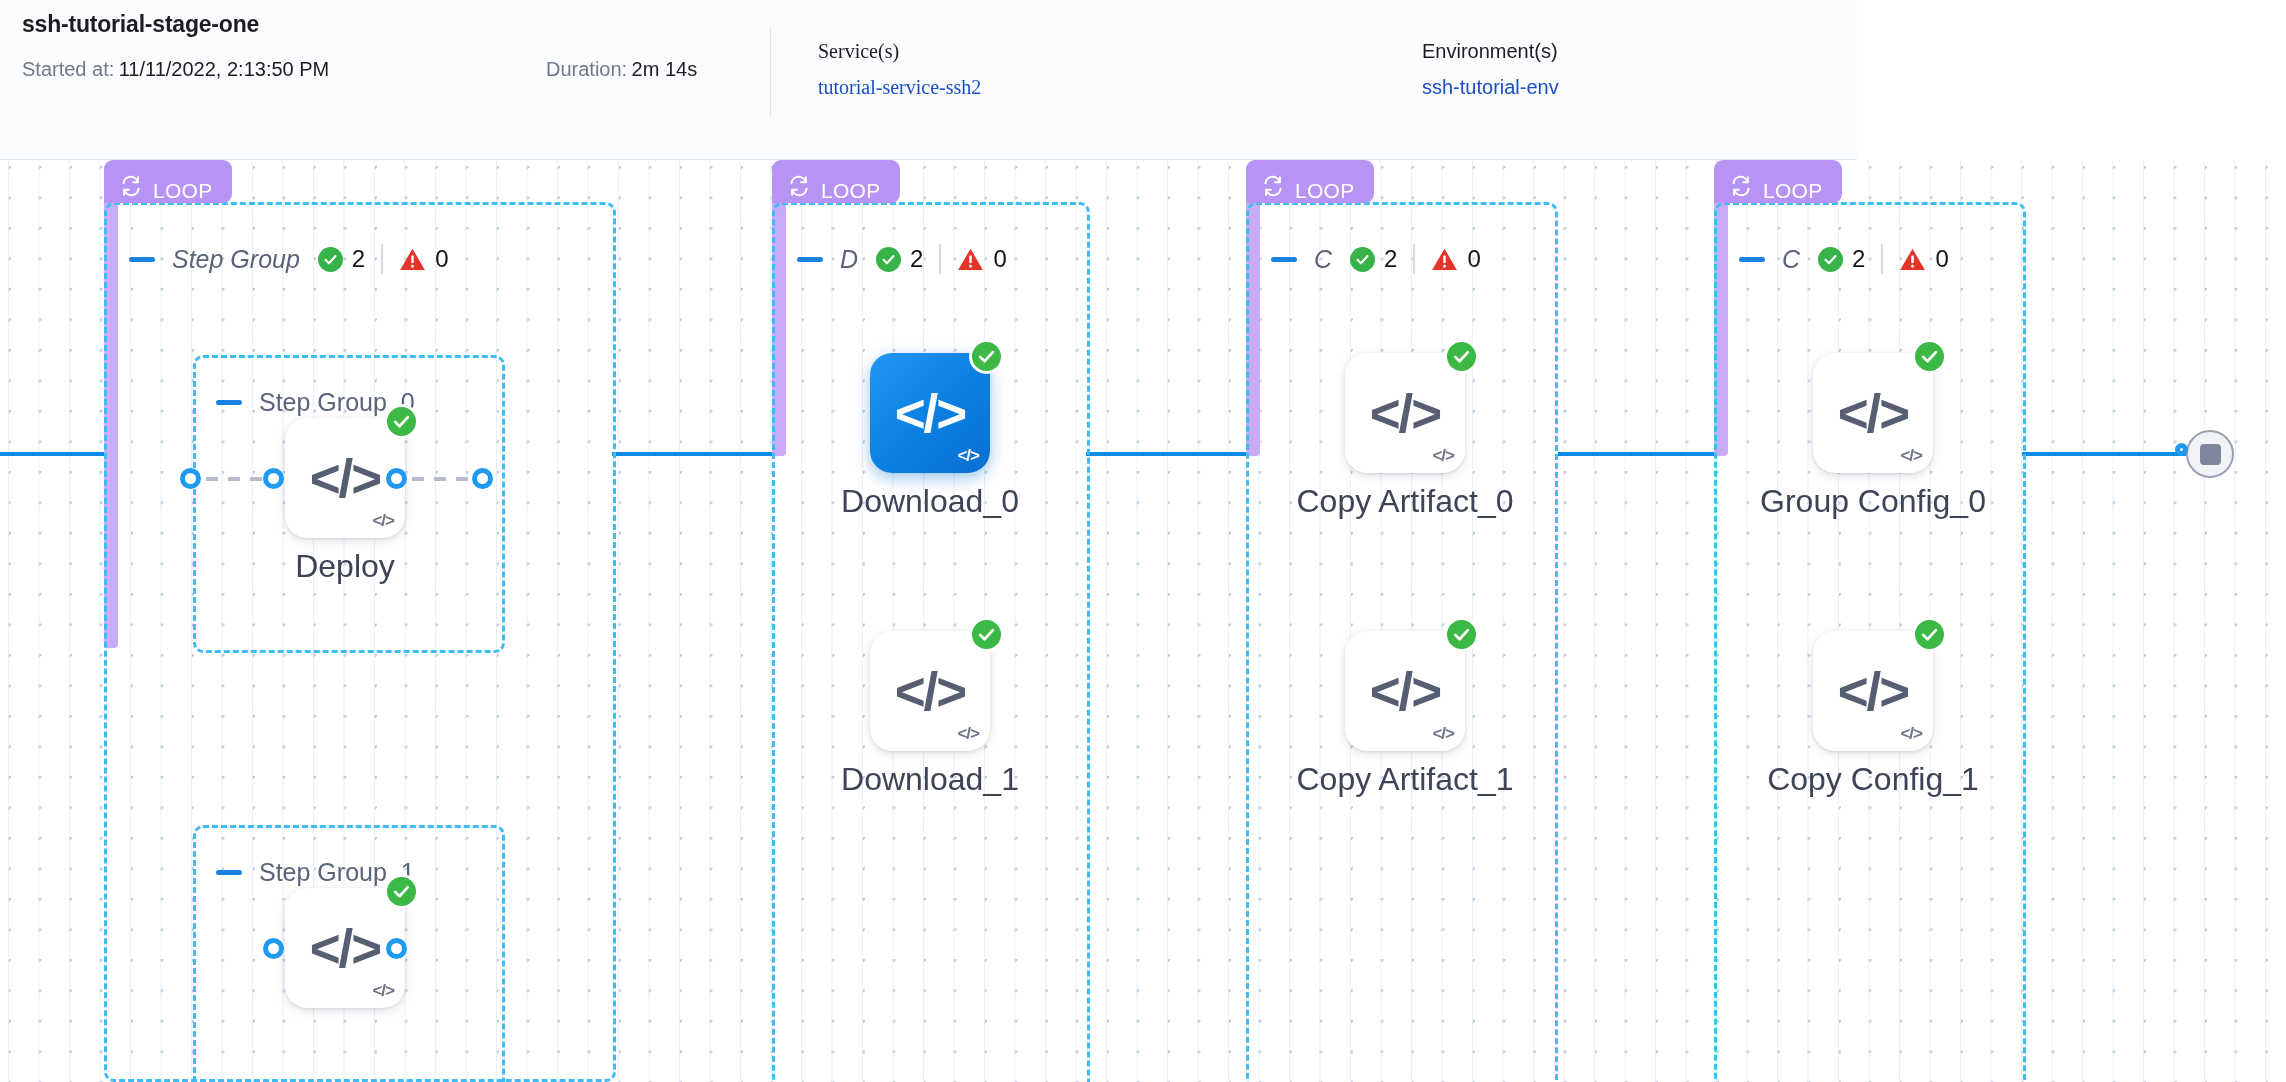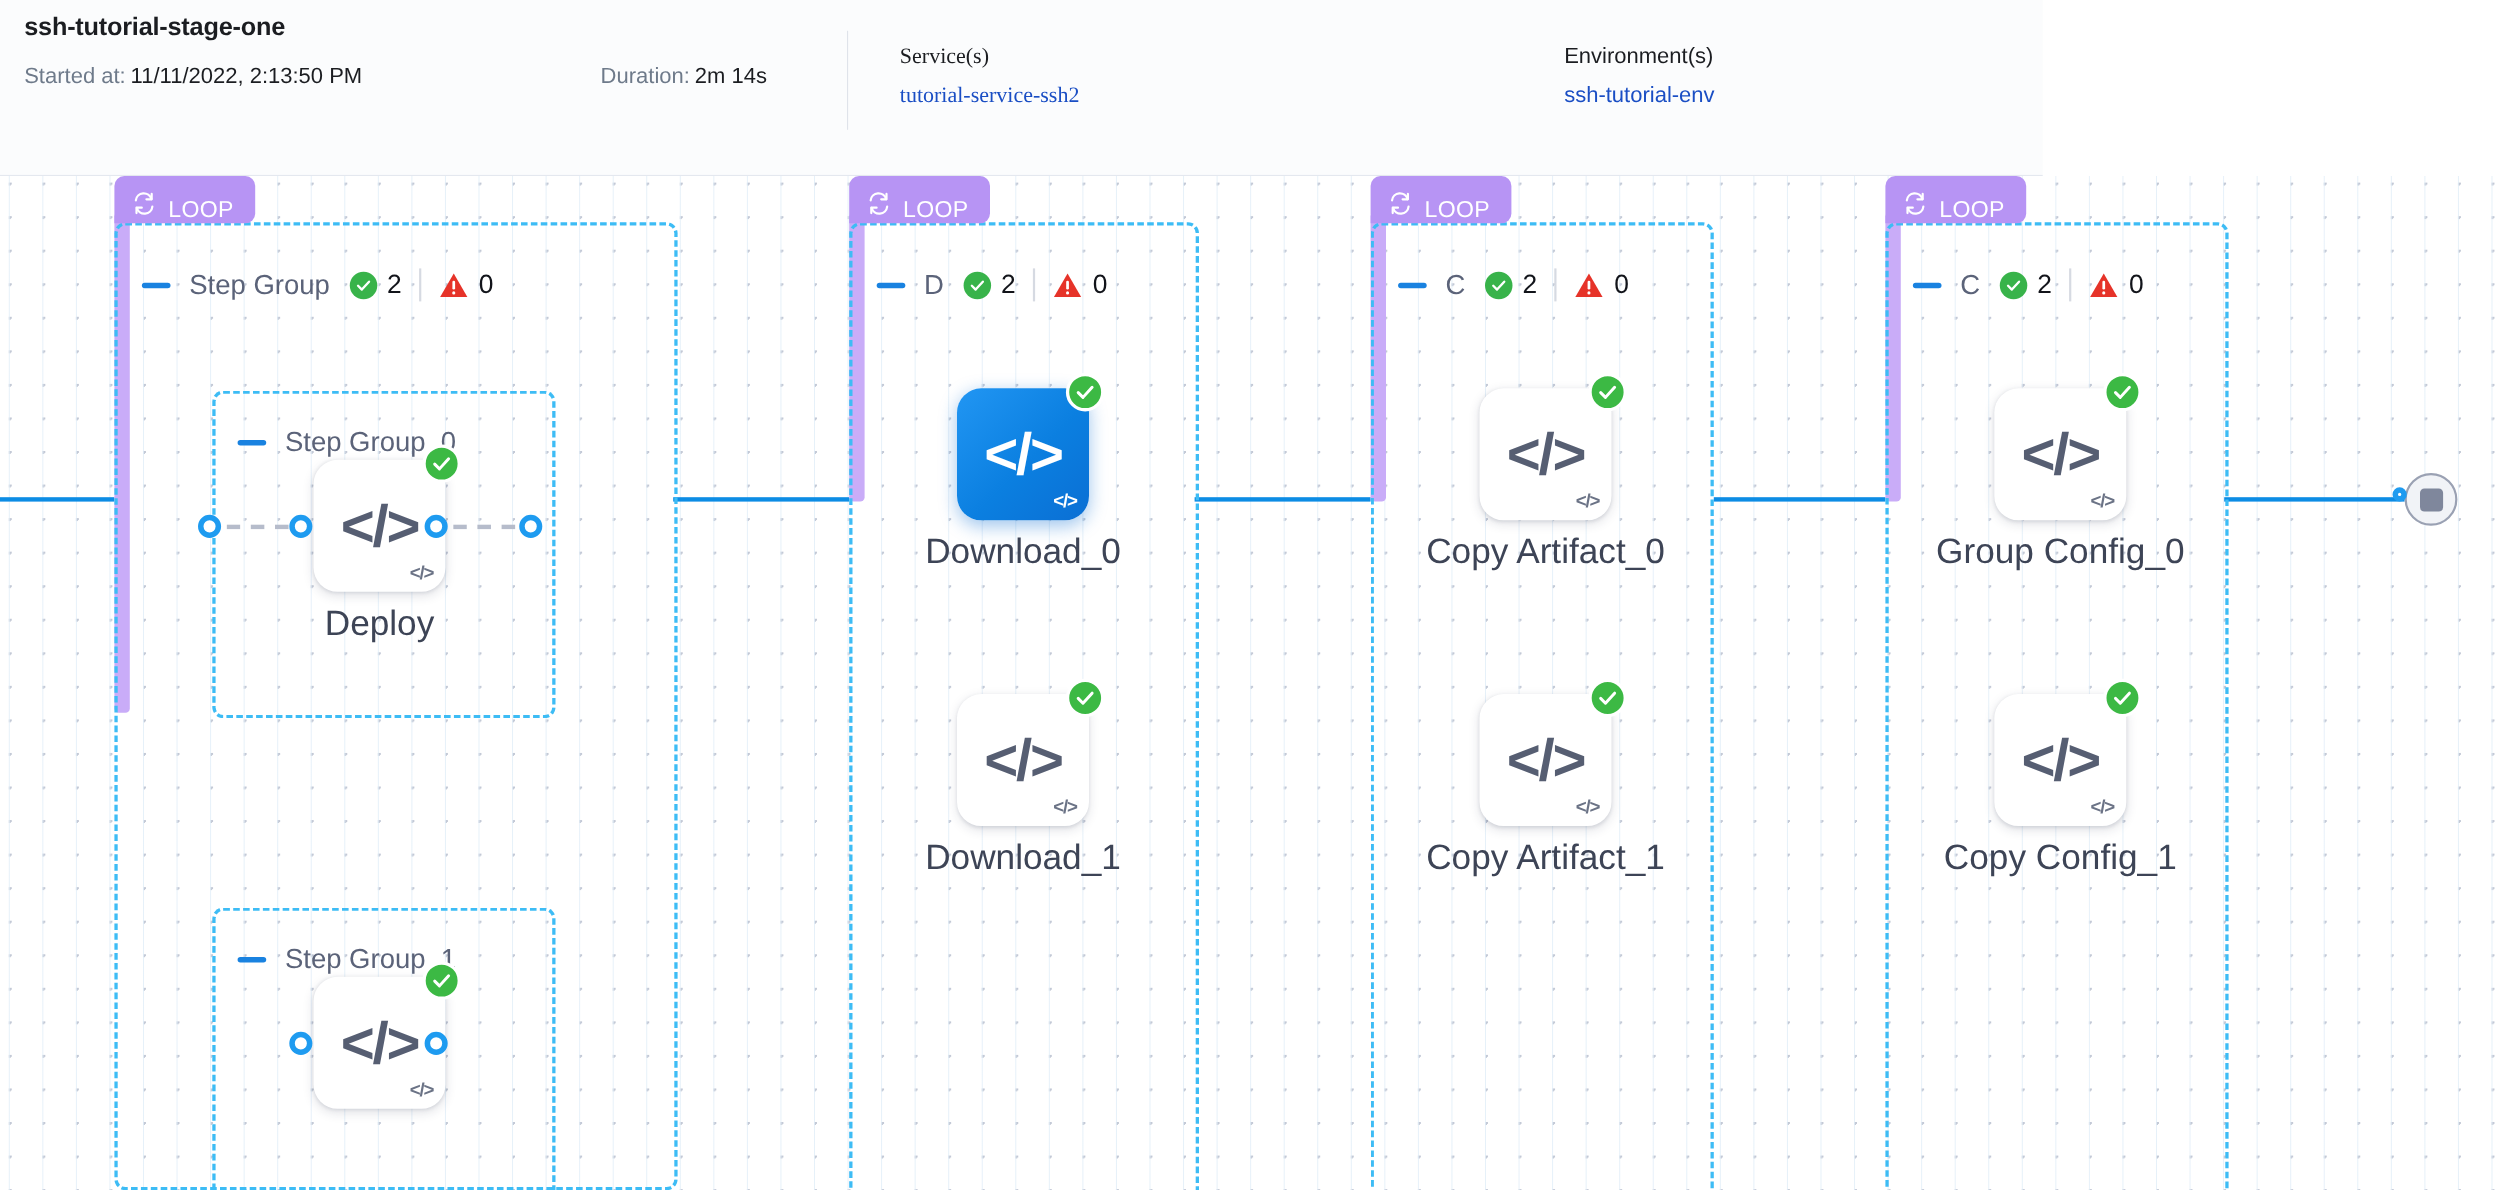--- a/index.html
+++ b/index.html
@@ -79,21 +79,21 @@
     position: absolute; left: 0; top: 0;
     display: flex; align-items: center; gap: 0px;
     height: 52px; padding-left: 22px; white-space: nowrap;
   }
   .collapse-dash {
     width: 26px; height: 5px; background: #1982e0; border-radius: 3px;
     margin-right: 17px; flex: none; cursor: pointer;
   }
   .group-title {
     font-size: 25px; color: #5b6379; margin-right: 18px;
-    overflow: hidden; text-overflow: clip;
+    overflow: hidden; text-overflow: clip; font-style: italic;
   }
   .stat-ok, .stat-warn { display: flex; align-items: center; gap: 9px; }
   .badge-check {
     width: 25px; height: 25px; border-radius: 50%; background: #38b34a;
     display: flex; align-items: center; justify-content: center; flex: none;
   }
   .badge-check svg { width: 15px; height: 15px; }
   .stat-num { font-size: 24px; color: #12141a; font-weight: normal; }
   .stat-sep { width: 2px; height: 30px; background: #d6dae2; margin: 0 16px; }
   .warn-tri { width: 27px; height: 25px; flex: none; }

